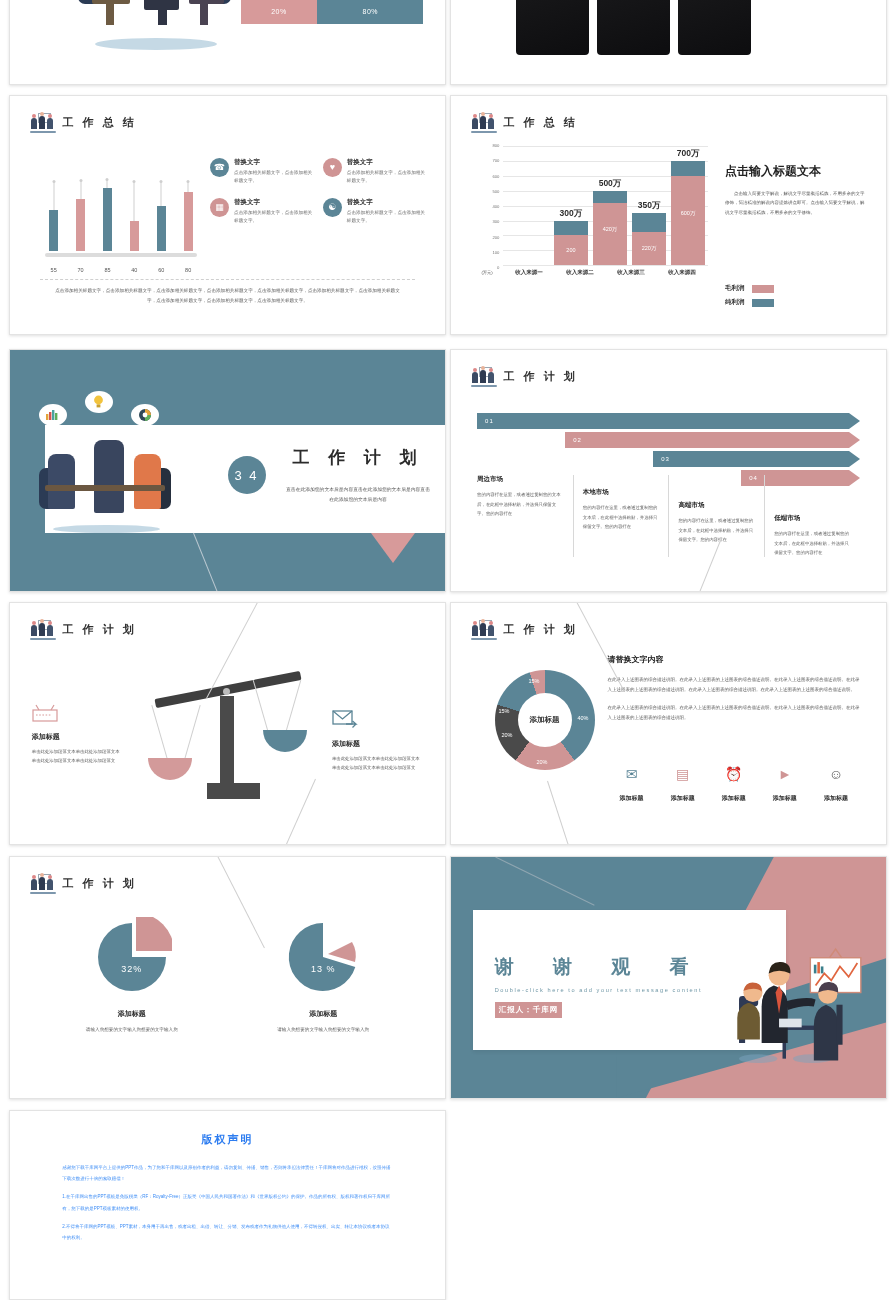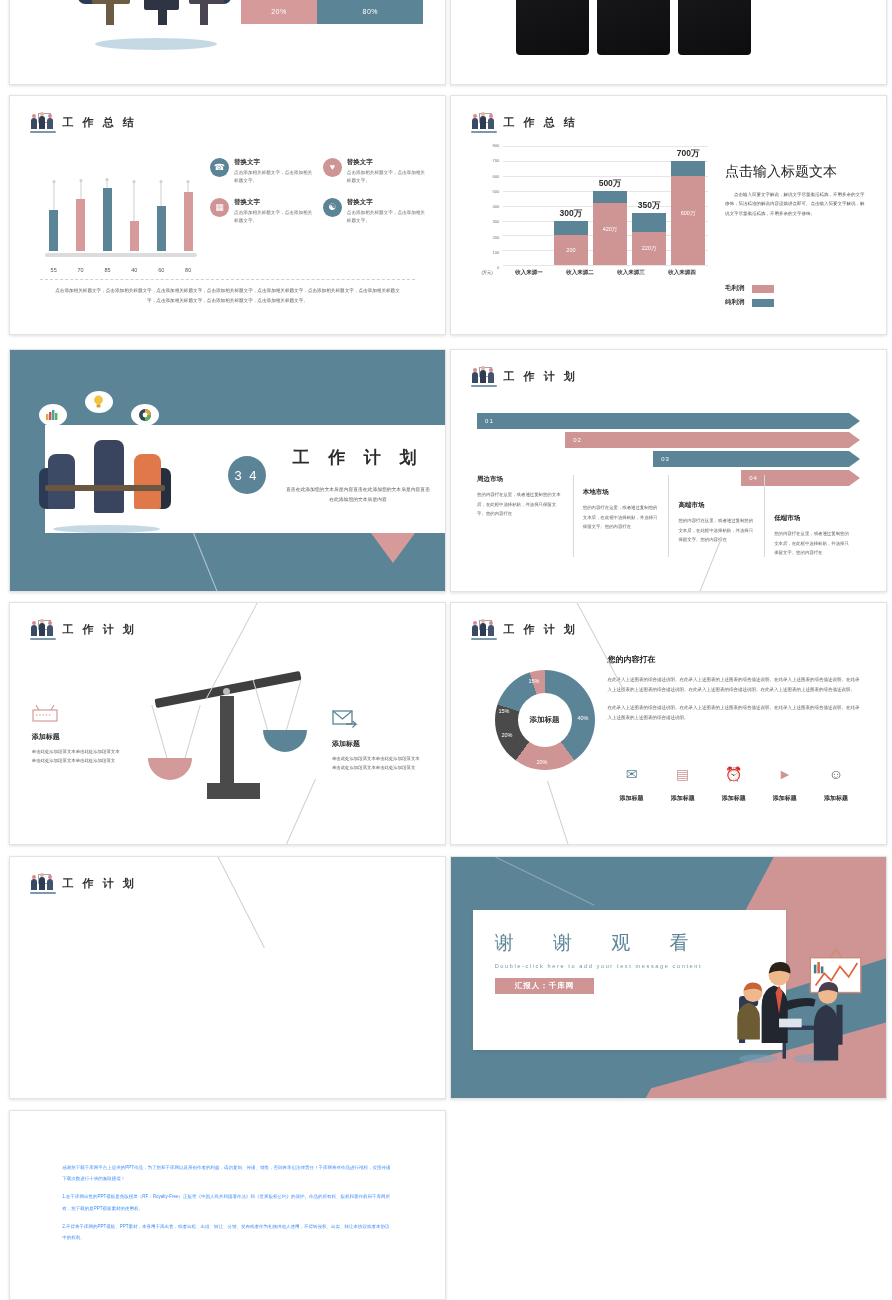--- a/index.html
+++ b/index.html
@@ -80,21 +80,21 @@
   .sbcol { width:34px; position:relative; display:flex; flex-direction:column; justify-content:flex-end; }
   .sb-top { background:#5b8596; }
   .sb-bot { background:#cf9595; position:relative; }
   .sb-bot .inlbl { position:absolute; left:0; top:38%; width:100%; text-align:center; font-size:5.5px; color:#fff; }
   .sb-total { position:absolute; left:0; width:100%; text-align:center; font-size:8.5px; font-weight:bold; color:#2c2c2c; }
   .sb-xlabels { position:absolute; left:22px; right:0; bottom:0; height:13px; display:flex; justify-content:space-around; align-items:center; }
   .sb-xlabels span { width:34px; text-align:center; font-size:5.5px; font-weight:bold; color:#333; }
   .sb-unit { position:absolute; left:0; bottom:0; height:13px; display:flex; align-items:center; font-size:4.2px; color:#555; }
 
   .s4 .rpanel { position:absolute; left:63%; top:28%; width:33%; }
-  .s4 .rp-h { font-size:14px; font-weight:normal; color:#232323; margin-bottom:9px; }
+  .s4 .rp-h { font-size:12px; font-weight:bold; color:#232323; margin-bottom:9px; }
   .s4 .rp-b { font-size:4.5px; color:#555; line-height:2.1; text-indent:9px; }
   .legend { position:absolute; left:63%; top:79%; }
   .lg-row { display:flex; align-items:center; gap:7px; margin-bottom:5px; }
   .lg-row .lgl { font-size:6.5px; font-weight:bold; color:#333; }
   .lg-sw { width:22px; height:8px; }
   .lg-sw.pink { background:#cf9595; }
   .lg-sw.teal { background:#5b8596; }
 
   
   .s5 { left:9px; top:349px; width:437px; height:243px; background:#5b8596; }
@@ -170,22 +170,22 @@
 
   
   .sHero { background:#5b8596; position:relative; overflow:hidden; }
   .hero-pinkwedge { position:absolute; right:0; top:0; width:60%; height:100%;
     background:#cf9595; clip-path:polygon(57% 0, 100% 0, 100% 100%, 8% 100%); }
   .hero-tealwedge { position:absolute; right:0; bottom:0; width:62%; height:58%;
     background:#5b8596; clip-path:polygon(0 100%, 0 62%, 100% 0, 100% 46%); }
   .hero-card { position:absolute; left:5%; top:22%; width:72%; height:58%; background:#fff; box-shadow:0 2px 4px rgba(0,0,0,.07); }
   .hero-inner { position:absolute; left:7%; top:14%; width:86%; }
   .hero-sub { font-size:5.6px; letter-spacing:1.6px; color:#6f97a6; margin-top:7px; }
-  .hero-badge { display:inline-block; margin-top:9px; background:#cf9595; color:#fff; font-size:7.5px; font-weight:bold; letter-spacing:1px; padding:3px 20px; }
-  .hero-thanks { font-size:19px; font-weight:normal; letter-spacing:17px; color:#5b8596; }
+  .hero-badge { display:inline-block; margin-top:9px; background:#cf9595; color:#fff; font-size:7.5px; font-weight:bold; letter-spacing:1px; padding:3px 4px; }
+  .hero-thanks { font-size:19px; font-weight:bold; letter-spacing:17px; color:#5b8596;margin-top:24px; }
   .hero-ppl { position:absolute; right:3%; bottom:14%; width:40%; height:68%; }
   .s10 { left:450px; top:856px; width:437px; height:243px; }
   .s10 .diag { position:absolute; left:10%; top:0; width:1px; height:110px; background:#8fa6b1; transform:rotate(-64deg); transform-origin:top; }
 
   
   .s11 { left:9px; top:1110px; width:437px; height:190px; }
   .cp-title { position:absolute; left:0; top:11%; width:100%; text-align:center; font-size:11px; font-weight:bold; color:#2e7df0; letter-spacing:2px; }
   .cp-body { position:absolute; left:12%; top:27%; width:76%; font-size:4.5px; color:#3c8cf5; line-height:2.5; }
   .cp-body p { margin-bottom:7px; }
 
@@ -568,21 +568,21 @@
     <div class="donut" style="background:conic-gradient(#5b8596 0deg 144deg, #cf9595 144deg 216deg, #4a4a4a 216deg 288deg, #5b8596 288deg 342deg, #cf9595 342deg 360deg);">
       <span class="dlab" style="right:6px;top:45%;">40%</span>
       <span class="dlab" style="left:42%;bottom:5px;">20%</span>
       <span class="dlab" style="left:7px;top:62%;">20%</span>
       <span class="dlab" style="left:4px;top:38%;">15%</span>
       <span class="dlab" style="left:34%;top:8px;">15%</span>
       <div class="hole">添加标题</div>
     </div>
 
     <div class="rcontent">
-      <div class="rc-h">您的内容打在</div>
+      <div class="rc-h">请替换文字内容</div>
       <div class="rc-p">在此录入上述图表的综合描述说明。在此录入上述图表的上述图表的综合描述说明。在此录入上述图表的综合描述说明。在此录入上述图表的上述图表的综合描述说明。在此录入上述图表的综合描述说明。在此录入上述图表的上述图表的综合描述说明。</div>
       <div class="rc-p">在此录入上述图表的综合描述说明。在此录入上述图表的上述图表的综合描述说明。在此录入上述图表的综合描述说明。在此录入上述图表的上述图表的综合描述说明。</div>
     </div>
 
     <div class="iconrow">
       <div class="iconcell">
         <span class="gl" style="color:#5b8596;">✉</span>
         <span class="cap">添加标题</span>
       </div>
       <div class="iconcell">
@@ -612,20 +612,42 @@
         <div class="mini-board"></div>
             <div class="mini-p1"></div>
             <div class="mini-p2"></div>
             <div class="mini-p3"></div>
             <div class="mini-base"></div>
       </div>
       <div class="sl-title">工 作 计 划</div>
     </div>
 
     <div class="pierow">
+      <div class="piecell">
+        <div class="pie">
+          <svg width="80" height="80" viewBox="0 0 80 80">
+            <path d="M40 40 L40 6 A34 34 0 1 0 74 40 Z" fill="#5b8596"></path>
+            <path d="M44 34 L44 -4 A38 38 0 0 1 82 34 Z" fill="#cf9595"></path>
+          </svg>
+          <div class="pv">32%</div>
+        </div>
+        <div class="pc-h">添加标题</div>
+        <div class="pc-b">请输入您想要的文字输入您想要的文字输入您</div>
+      </div>
+      <div class="piecell">
+        <div class="pie">
+          <svg width="80" height="80" viewBox="0 0 80 80">
+            <path d="M40 40 L40 6 A34 34 0 1 0 72.3 50 Z" fill="#5b8596"></path>
+            <path d="M45 37 L69 25 A27 27 0 0 1 72 45 Z" fill="#cf9595"></path>
+          </svg>
+          <div class="pv">13 %</div>
+        </div>
+        <div class="pc-h">添加标题</div>
+        <div class="pc-b">请输入您想要的文字输入您想要的文字输入您</div>
+      </div>
     </div>
     <div class="diag"></div>
   </div>
 
   <div class="card s10 sHero">
     <div class="hero-pinkwedge"></div>
     <div class="hero-tealwedge"></div>
     <div class="hero-card">
       <div class="hero-inner">
         <div class="hero-thanks">谢 谢 观 看</div>
@@ -659,20 +681,21 @@
         <circle cx="148" cy="50" r="11" fill="#f0b98d"></circle>
         <path d="M137 48 q2 -13 13 -12 q11 1 10 12 q-12 -6 -23 0 z" fill="#4a3f4e"></path>
         <rect x="158" y="62" width="7" height="46" fill="#2e3647"></rect>
         <rect x="92" y="78" width="26" height="10" fill="#dfe4ea"></rect>
       </svg>
     </div>
     <div class="diag"></div>
   </div>
 
   <div class="card s11">
+    <div class="cp-title">版权声明</div>
     <div class="cp-body">
       <p>感谢您下载千库网平台上提供的PPT作品，为了您和千库网以及原创作者的利益，请勿复制、传播、销售，否则将承担法律责任！千库网将对作品进行维权，按照传播下载次数进行十倍的索取赔偿！</p>
       <p>1.在千库网出售的PPT模板是免版税类（RF：Royalty-Free）正版受《中国人民共和国著作法》和《世界版权公约》的保护。作品的所有权、版权和著作权归千库网所有，您下载的是PPT模板素材的使用权。</p>
       <p>2.不得将千库网的PPT模板、PPT素材，本身用于再出售，或者出租、出借、转让、分销、发布或者作为礼物供他人使用，不得转授权、出卖、转让本协议或者本协议中的权利。</p>
     </div>
   </div>
 
  </div>
 </div>
 

